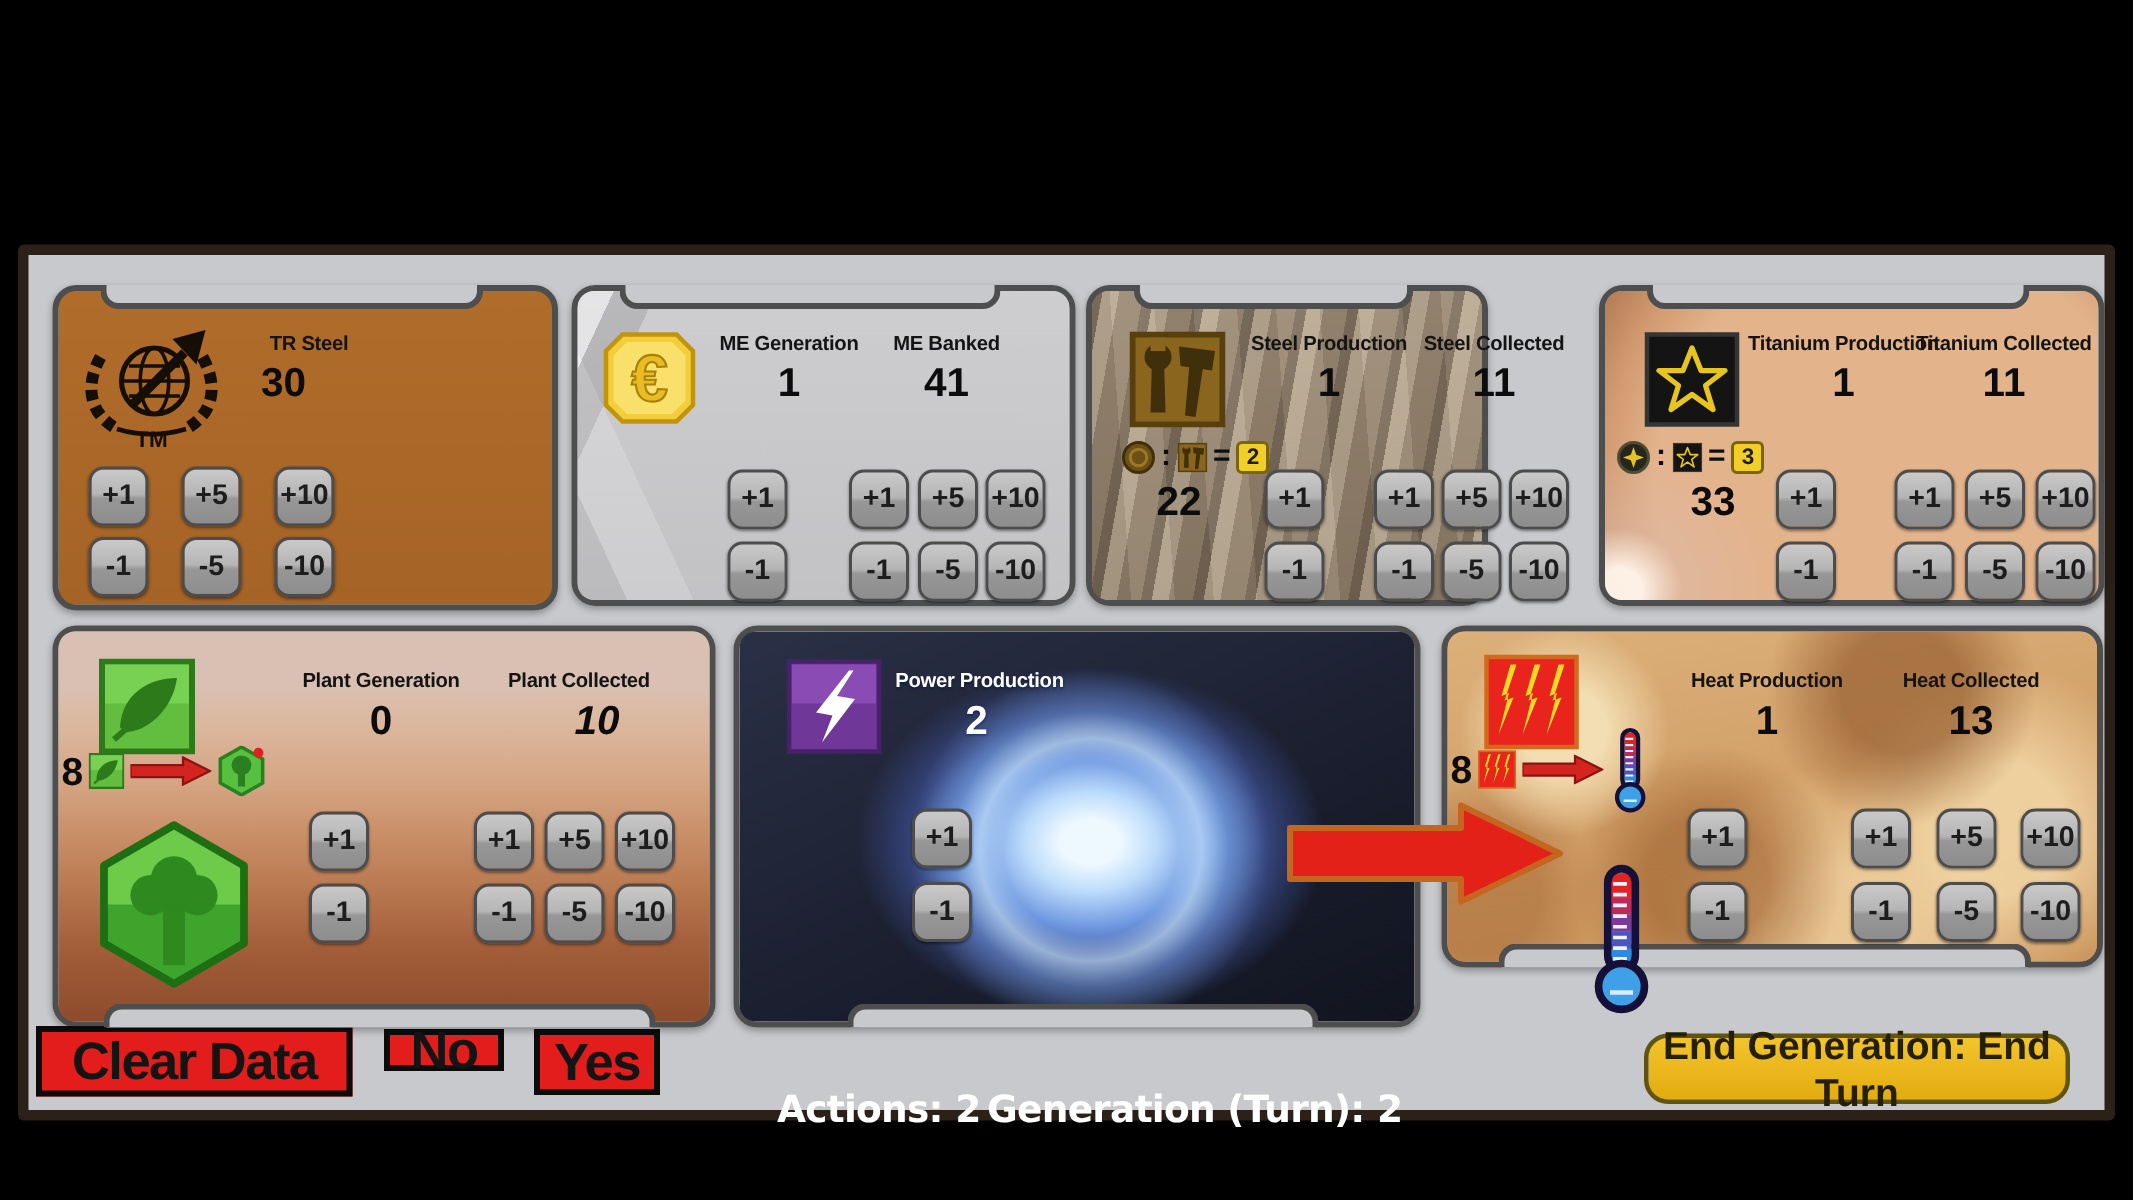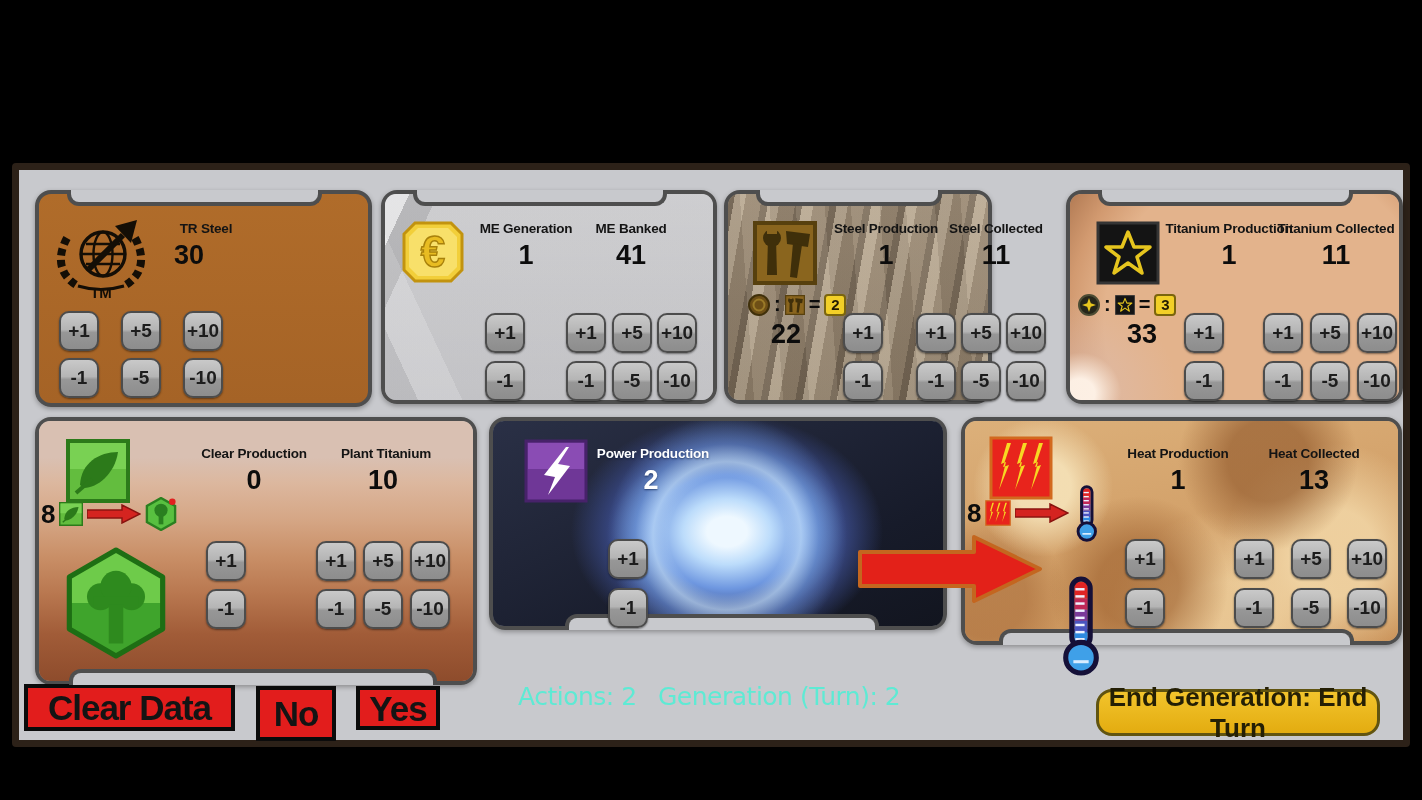--- a/index.html
+++ b/index.html
@@ -60,22 +60,22 @@
   .conv .num { font-weight:700; font-size:26px; color:#0c0c0c; }
   .conv .sym { font-weight:700; font-size:20px; color:#0c0c0c; }
   .rate { width:22px; height:22px; background:#f2cf28; border:2px solid #7a650e; border-radius:4px;
           display:flex; align-items:center; justify-content:center; font-weight:700; font-size:15px; color:#231c02; }
   .tvalue { position:absolute; transform:translateX(-50%); font-weight:700; font-size:27px; color:#0c0c0c; }
 
   
   .red-btn { position:absolute; background:#e21d1c; border:4px solid #0b0b0b; color:#141414;
              font-weight:700; font-size:35px; display:flex; align-items:center; justify-content:center;
              letter-spacing:-1px; cursor:pointer; font-family:"Liberation Sans",sans-serif; line-height:1; }
-  .info  { position:absolute; font-weight:400; font-size:25px; color:#5eead4; letter-spacing:-.5px;
-           font-family:"DejaVu Sans",sans-serif; white-space:nowrap; }
+  .info  { position:absolute; font-weight:700; font-size:25px; color:#ffffff; letter-spacing:-.5px;
+           font-family:"DejaVu Sans",sans-serif; white-space:nowrap;margin-top:43px; }
   .gold-btn { position:absolute; left:1096px; top:689px; width:284px; height:47px;
               background:linear-gradient(#f2c42c,#e3ac10); border:3px solid #615410; border-radius:16px;
               color:#241f05; font-weight:700; font-size:26px; display:flex; align-items:center;
               justify-content:center; cursor:pointer; font-family:"Liberation Sans",sans-serif; }
 
   .big-arrow { position:absolute; left:858px; top:534px; z-index:8; }
 </style>
 </head>
 <body>
 
@@ -251,24 +251,24 @@
     <button class="btn" style="left:240px;top:167px;">-5</button>
     <button class="btn" style="left:287px;top:167px;">-10</button>
   </div>
 
   <div class="panel" style="left:16px;top:247px;width:442px;height:268px;">
     <div class="pbg bg-desert"></div>
     <div class="notch bottom" style="left:30px;right:36px;"></div>
     <svg class="icon" style="left:27px;top:18px;" width="64" height="64">
         <use href="#sym-leaf"></use>
       </svg>
-    <div class="plabel" style="left:215px;top:25px;">Clear Production</div>
+    <div class="plabel" style="left:215px;top:25px;">Plant Generation</div>
     <div class="pvalue" style="left:215px;top:44px;">0</div>
-    <div class="plabel" style="left:347px;top:25px;">Plant Titanium</div>
-    <div class="pvalue" style="left:344px;top:44px;">10</div>
+    <div class="plabel" style="left:347px;top:25px;">Plant Collected</div>
+    <div class="pvalue" style="left:359px;top:44px;font-style:italic;">10</div>
     <div class="conv" style="left:2px;top:76px;">
       <span class="num">8</span>
       <svg width="24" height="24">
           <use href="#sym-leaf"></use>
         </svg>
       <svg width="54" height="20">
           <use href="#sym-mini-arrow"></use>
         </svg>
       <svg width="32" height="34">
           <use href="#sym-greenery"></use>
@@ -287,21 +287,21 @@
     <button class="btn" style="left:167px;top:120px;">+1</button>
     <button class="btn" style="left:167px;top:168px;">-1</button>
     <button class="btn" style="left:277px;top:120px;">+1</button>
     <button class="btn" style="left:324px;top:120px;">+5</button>
     <button class="btn" style="left:371px;top:120px;">+10</button>
     <button class="btn" style="left:277px;top:168px;">-1</button>
     <button class="btn" style="left:324px;top:168px;">-5</button>
     <button class="btn" style="left:371px;top:168px;">-10</button>
   </div>
 
-  <div class="panel" style="left:470px;top:247px;width:458px;height:213px;">
+  <div class="panel" style="left:470px;top:247px;width:458px;height:268px;">
     <div class="pbg bg-plasma"></div>
     <div class="notch bottom" style="left:72px;right:64px;"></div>
     <svg class="icon" style="left:31px;top:18px;" width="64" height="64" viewBox="0 0 64 64">
       <rect x="2" y="2" width="60" height="60" fill="#6f3797" stroke="#47226a" stroke-width="3"></rect>
       <rect x="4" y="4" width="56" height="26" fill="#8a4cb4"></rect>
       <polygon points="42,8 20,36 31,38 24,56 46,27 34,25 45,8" fill="#ffffff"></polygon>
     </svg>
     <div class="plabel white" style="left:160px;top:25px;">Power Production</div>
     <div class="pvalue white" style="left:158px;top:44px;">2</div>
     <button class="btn" style="left:115px;top:118px;">+1</button>
@@ -342,21 +342,21 @@
     <button class="btn" style="left:326px;top:167px;">-5</button>
     <button class="btn" style="left:382px;top:167px;">-10</button>
   </div>
 </div>
 
 <svg class="big-arrow" width="186" height="70" viewBox="0 0 186 70">
   <polygon points="2,18 116,18 116,3 182,35 116,67 116,52 2,52" fill="#e32119" stroke="#c4661f" stroke-width="4" stroke-linejoin="round"></polygon>
 </svg>
 
 <button class="red-btn" style="left:24px;top:684px;width:211px;height:47px;">Clear Data</button>
-<button class="red-btn" style="left:256px;top:686px;width:80px;height:55px;">No</button>
+<button class="red-btn" style="left:256px;top:686px;width:80px;height:28px;">No</button>
 <button class="red-btn" style="left:356px;top:686px;width:84px;height:44px;">Yes</button>
 
 <div class="info" style="left:518px;top:682px;">
   <span>Actions:</span>
   <span>2</span>
 </div>
 <div class="info" style="left:658px;top:682px;">
   <span>Generation (Turn):</span>
   <span>2</span>
 </div>

